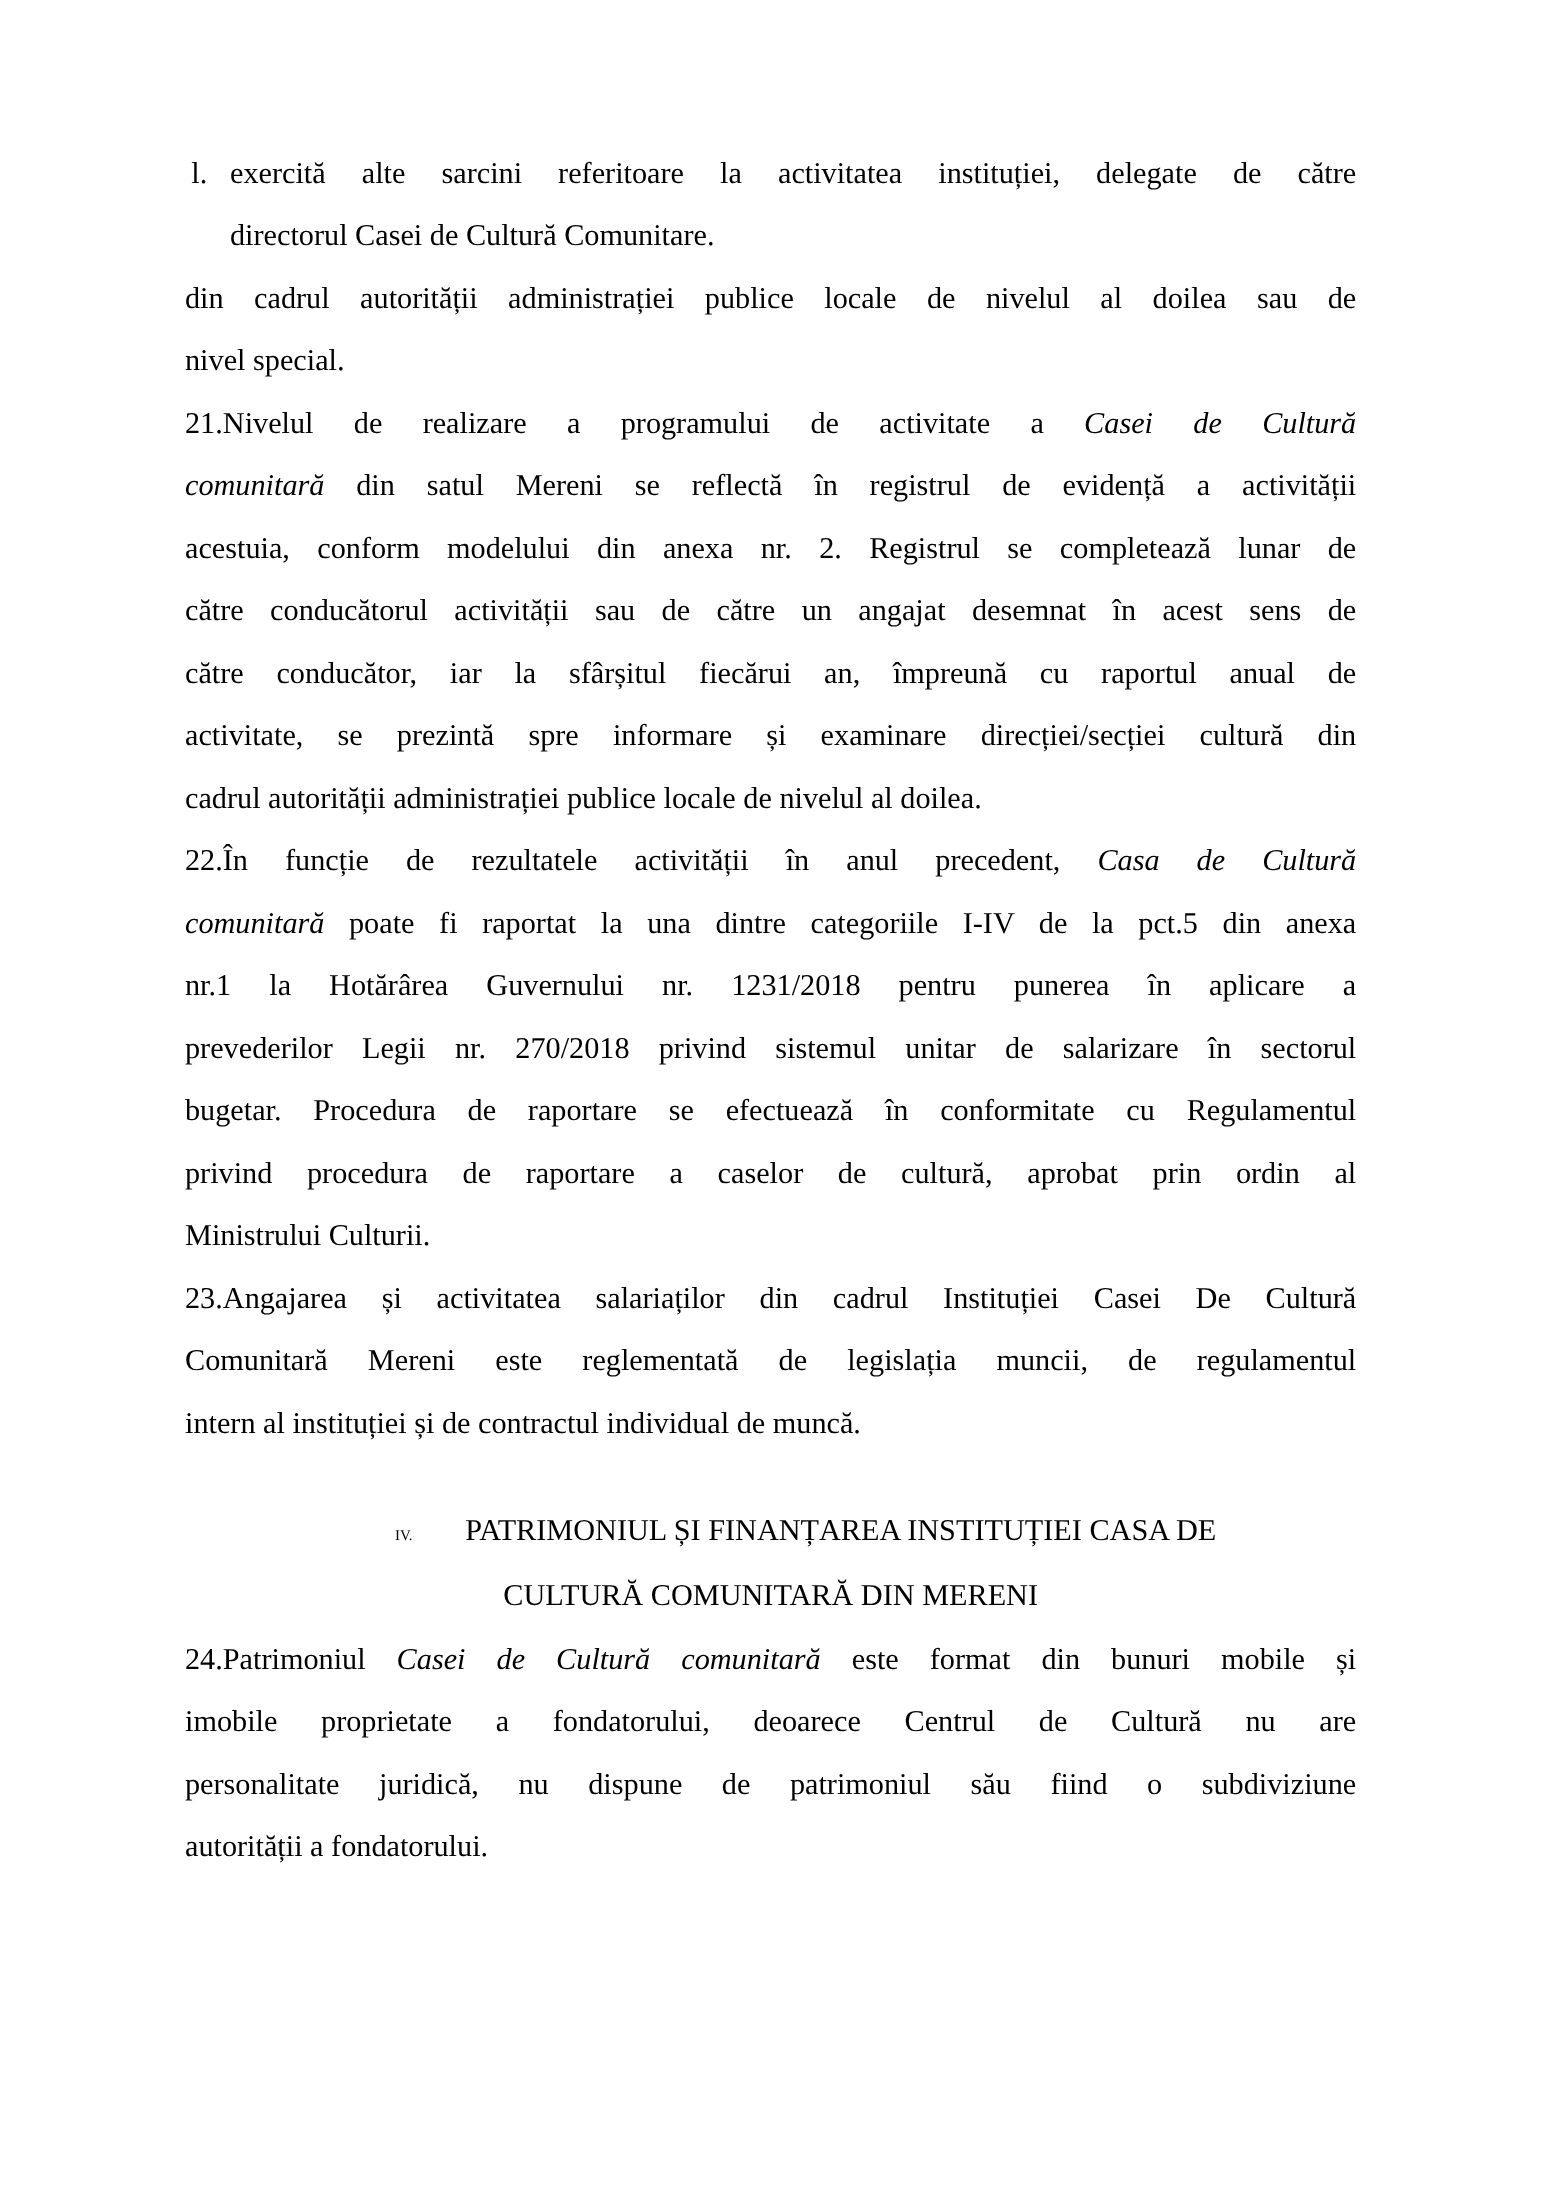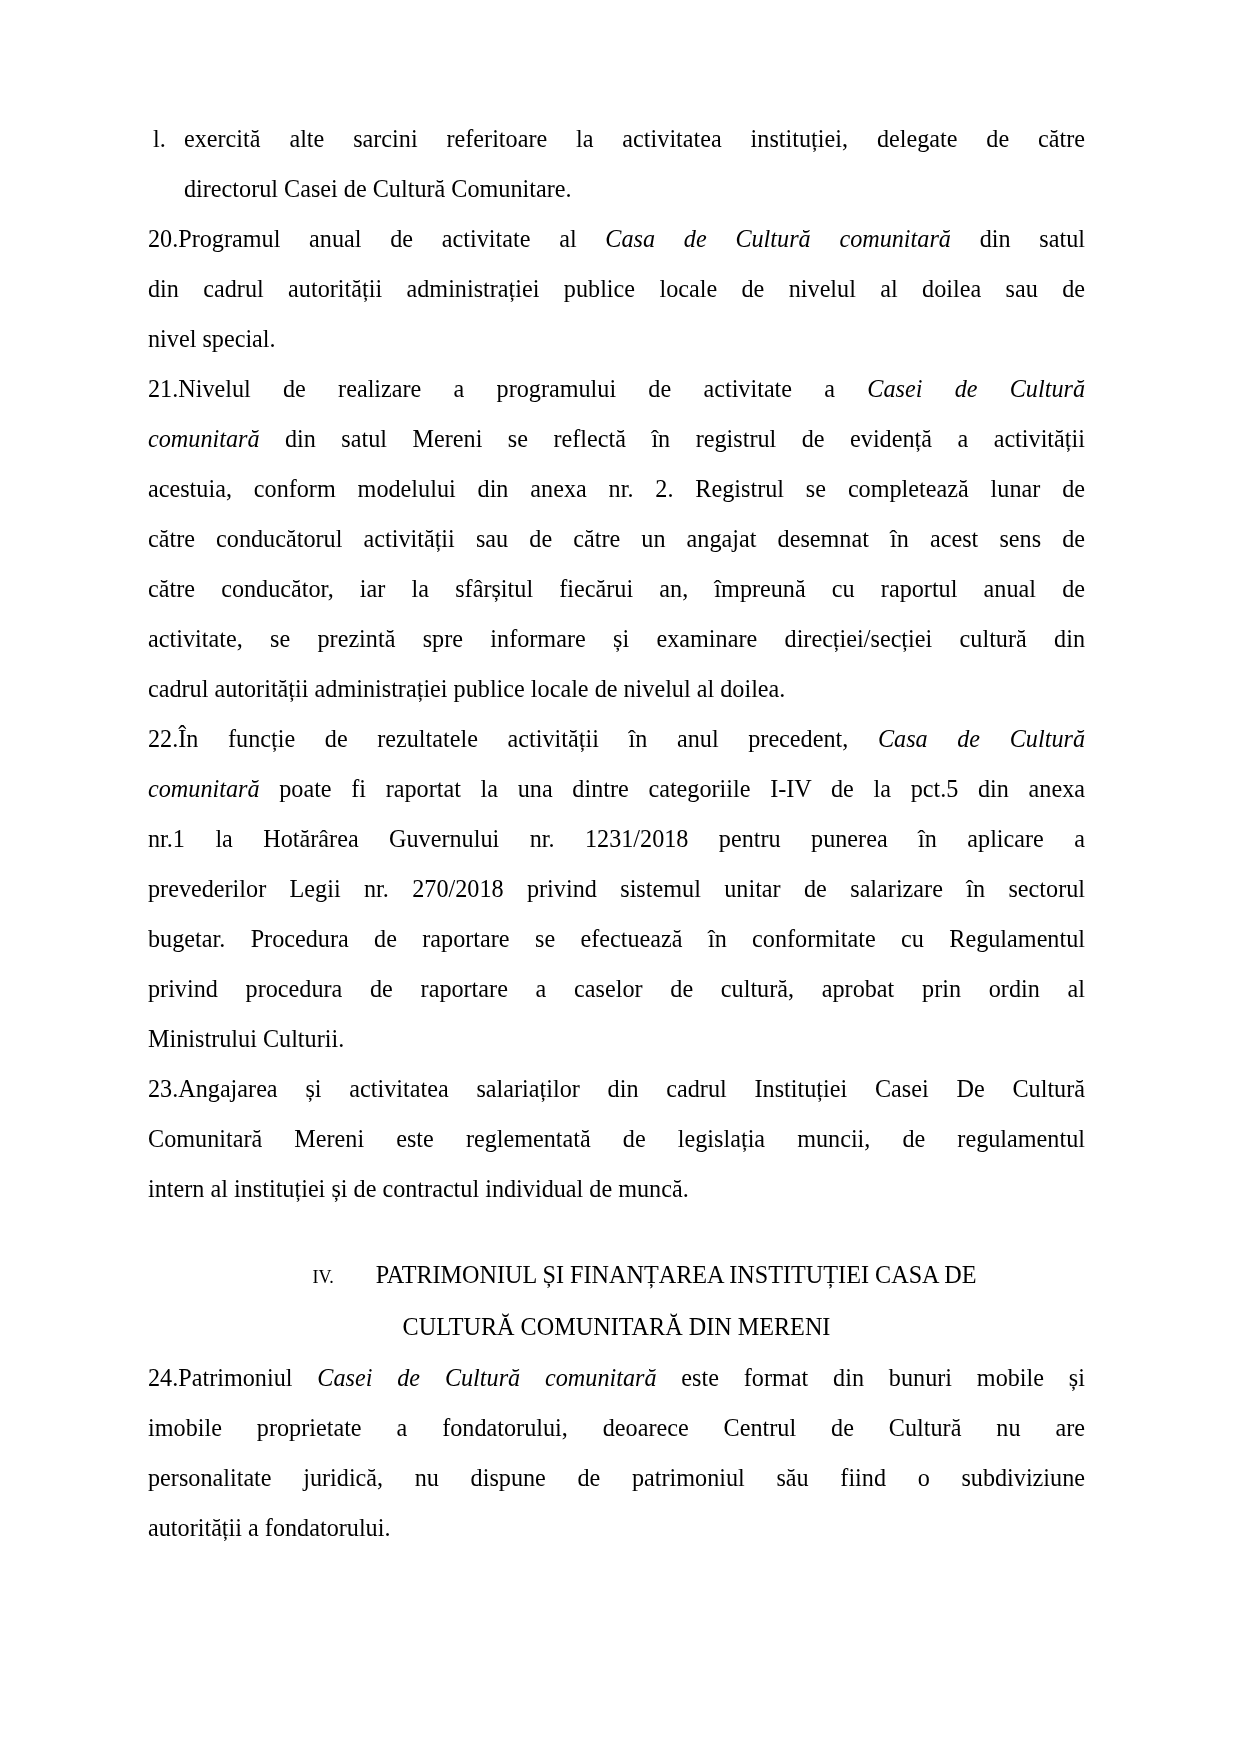--- a/index.html
+++ b/index.html
@@ -36,37 +36,36 @@
     position:absolute;left:5px;top:0;
     width:31px;height:50px;
   }
   .heading{
     margin-top:35px;
     line-height:52px;
     text-align:center;
   }
   .h-line{height:52px;overflow:hidden;}
   .h1{padding-left:56px;}
-  .h-num{font-size:18px;}
+  .h-num{font-size:12px;}
   .h-tab{display:inline-block;width:42px;}
 </style>
 </head>
 <body>
 
 <div class="page">
   <div class="content">
 
     <div id="body-top">
         <div class="para list-item">
           <span class="marker">l.</span>
           <div class="line"><span>exercită alte sarcini referitoare la activitatea instituției, delegate de către</span></div>
           <div class="line last"><span>directorul Casei de Cultură Comunitare.</span></div>
         </div>
         <div class="para">
-          <div class="line"><span>20.Programul anual de activitate al </span><span class="it">Casa de Cultură comunitară</span><span> din satul</span></div>
           <div class="line"><span>din cadrul autorității administrației publice locale de nivelul al doilea sau de</span></div>
           <div class="line last"><span>nivel special.</span></div>
         </div>
         <div class="para">
           <div class="line"><span>21.Nivelul de realizare a programului de activitate a </span><span class="it">Casei de Cultură</span></div>
           <div class="line"><span class="it">comunitară</span><span> din satul Mereni se reflectă în registrul de evidență a activității</span></div>
           <div class="line"><span>acestuia, conform modelului din anexa nr. 2. Registrul se completează lunar de</span></div>
           <div class="line"><span>către conducătorul activității sau de către un angajat desemnat în acest sens de</span></div>
           <div class="line"><span>către conducător, iar la sfârșitul fiecărui an, împreună cu raportul anual de</span></div>
           <div class="line"><span>activitate, se prezintă spre informare și examinare direcției/secției cultură din</span></div>

